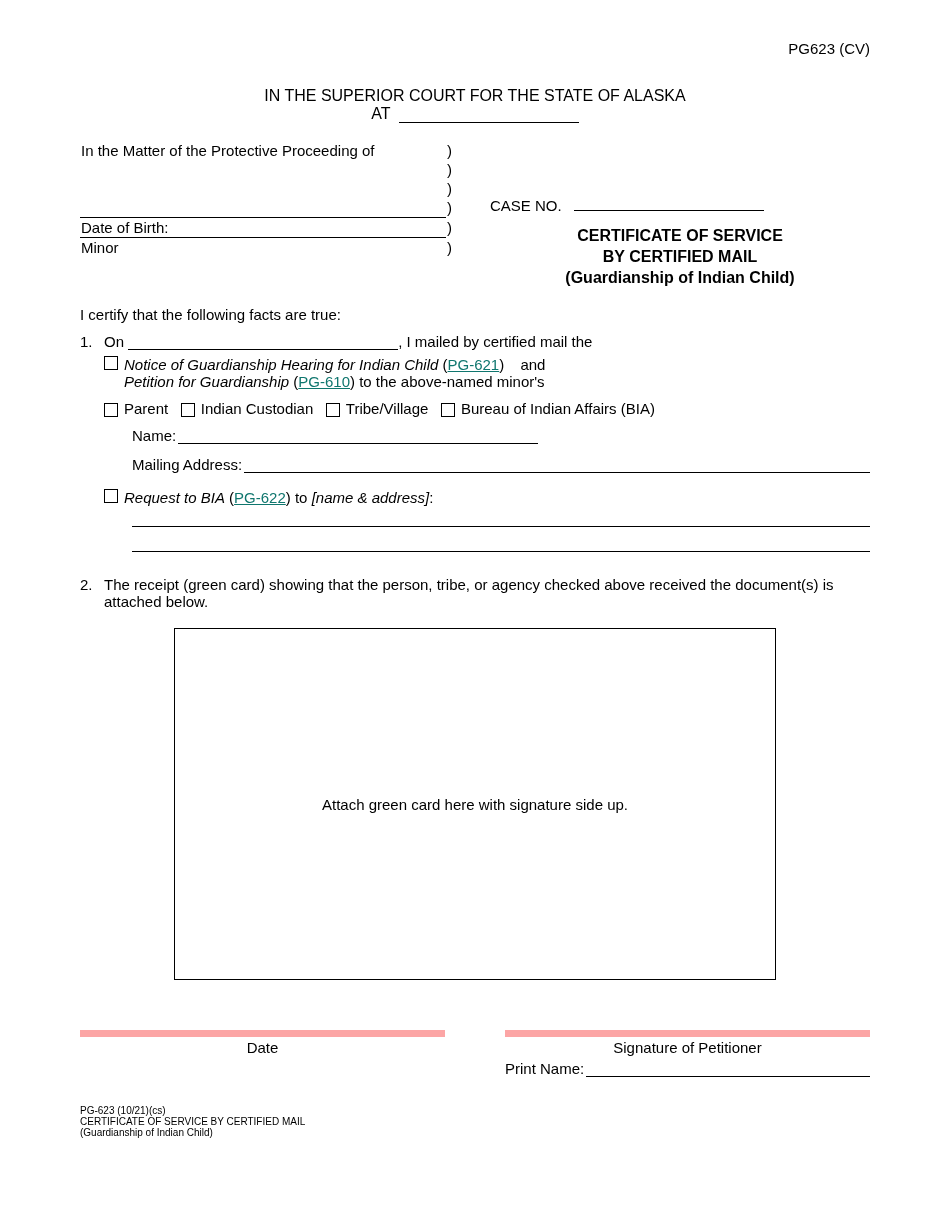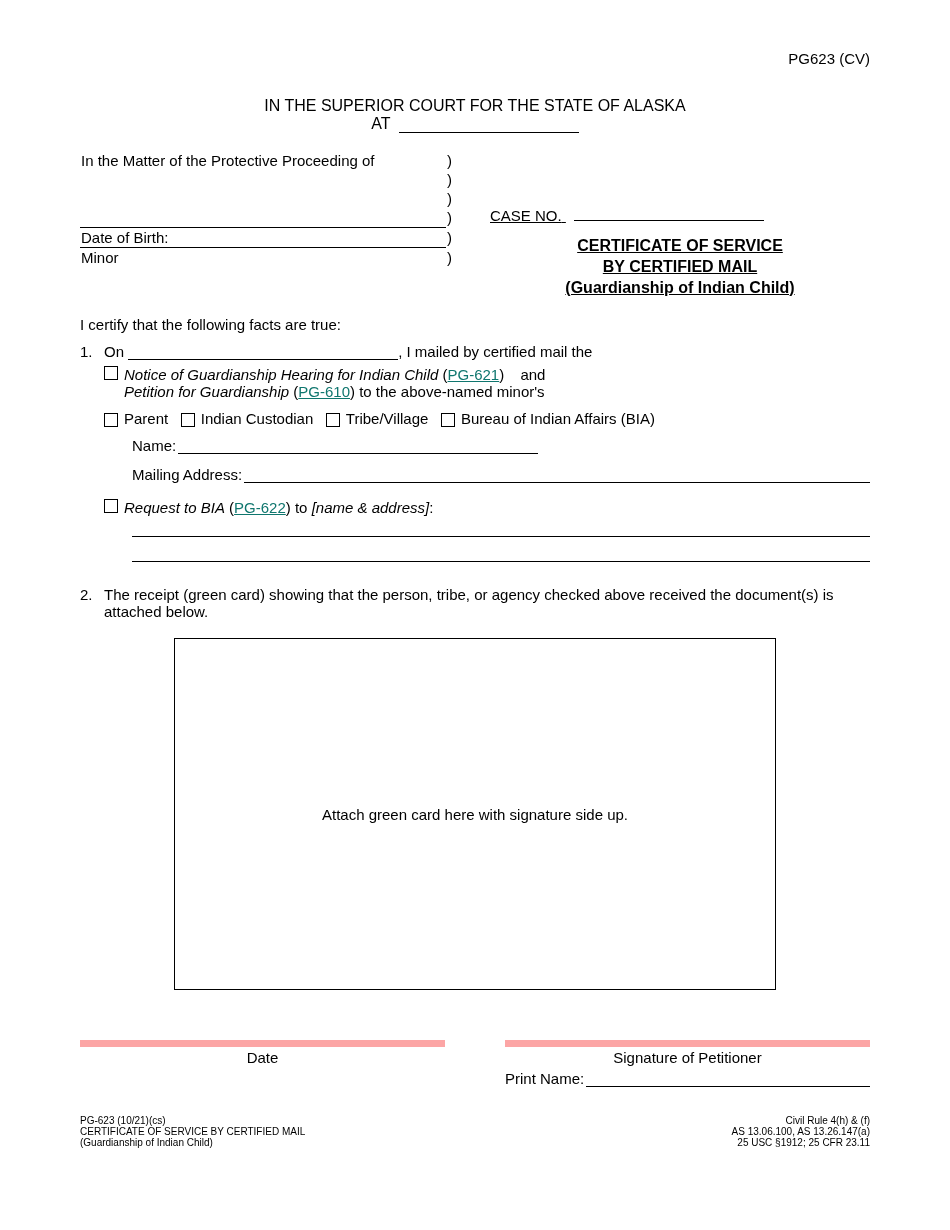--- a/index.html
+++ b/index.html
@@ -7,21 +7,21 @@
     padding: 0;
     font-family: Arial, Helvetica, sans-serif;
     background: #fff;
     color: #000;
     font-size: 15px;
   }
   .page {
     width: 950px;
     height: 1217px;
     box-sizing: border-box;
-    padding: 50px 80px 40px 80px;
+    padding: 40px 80px 40px 80px;
     position: relative;
   }
   .form-code-top {
     text-align: right;
     font-size: 15px;
     margin-bottom: 30px;
   }
   .court-header {
     text-align: center;
     font-size: 16px;
@@ -38,21 +38,20 @@
     display: flex;
     margin-bottom: 18px;
   }
   .caption-left {
     width: 50%;
     position: relative;
   }
   .caption-right {
     width: 50%;
     padding-left: 30px;
-    text-decoration: underline;
   }
   .paren-col {
     width: 12px;
     text-align: left;
   }
   .case-no {
     margin-top: 56px;
     margin-bottom: 12px;
   }
   .case-no-line {
@@ -306,20 +305,15 @@
       </div>
     </div>
   </div>
 
   <div class="footer">
     <div class="footer-left">
       <span>PG-623 (10/21)(cs)</span><br>
       <span>CERTIFICATE OF SERVICE BY CERTIFIED MAIL</span><br>
       <span>(Guardianship of Indian Child)</span>
     </div>
-    <div class="footer-right">
-      <span>Civil Rule 4(h) &amp; (f)</span><br>
-      <span>AS 13.06.100, AS 13.26.147(a)</span><br>
-      <span>25 USC §1912; 25 CFR 23.11</span>
-    </div>
   </div>
 
 </div>
 
 </body></html>

